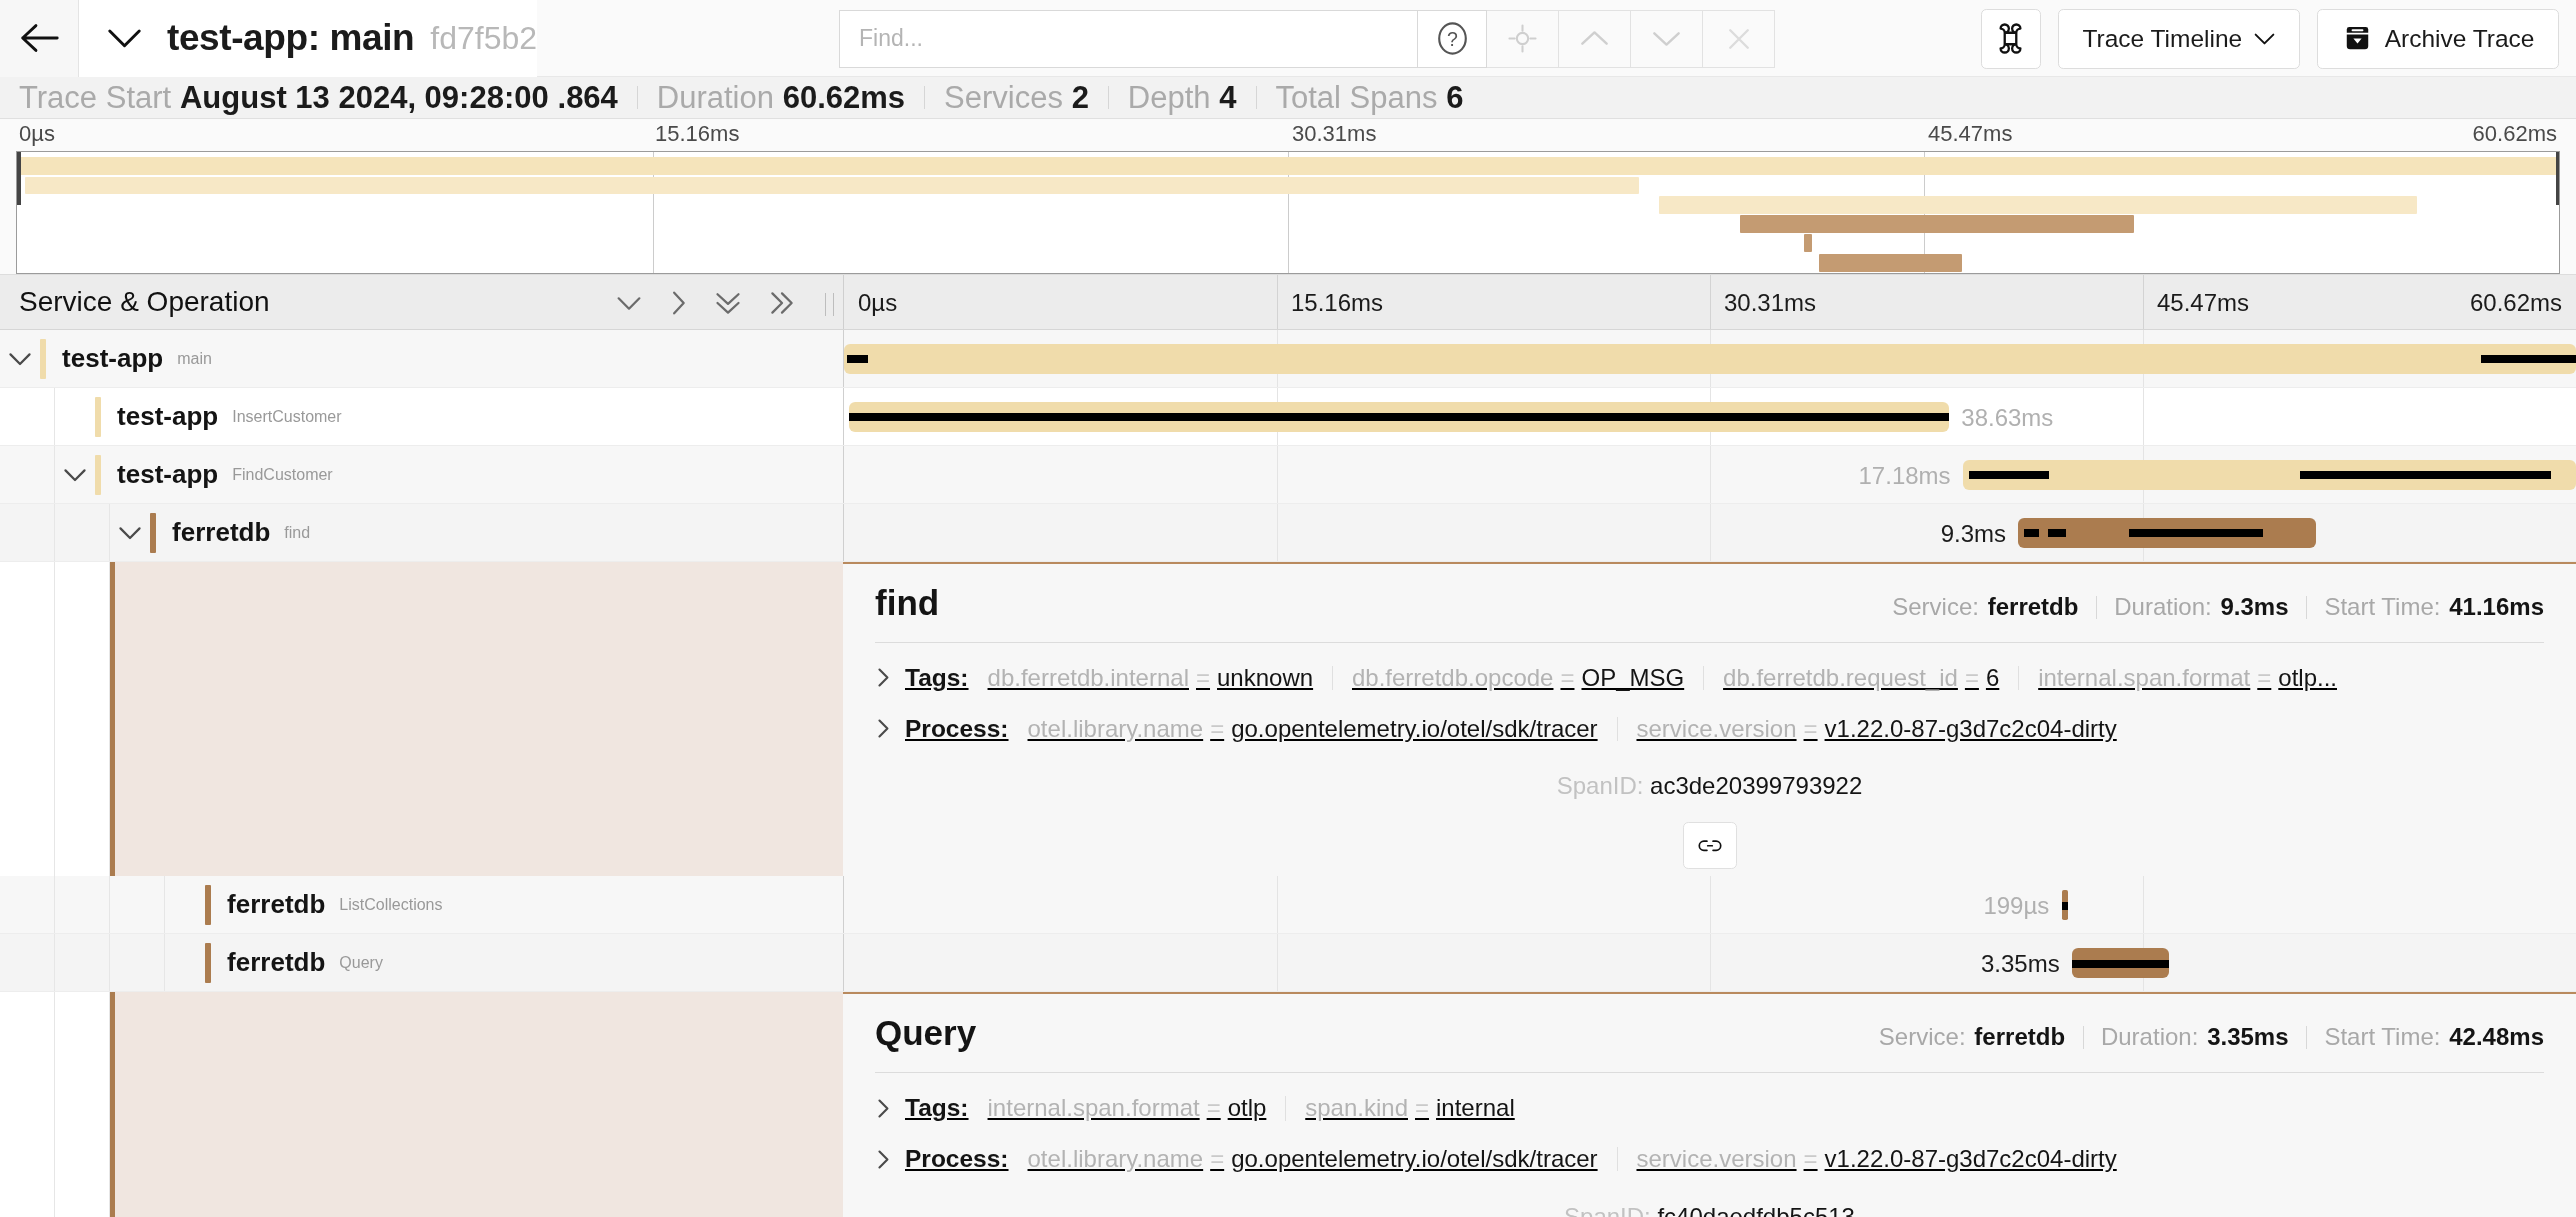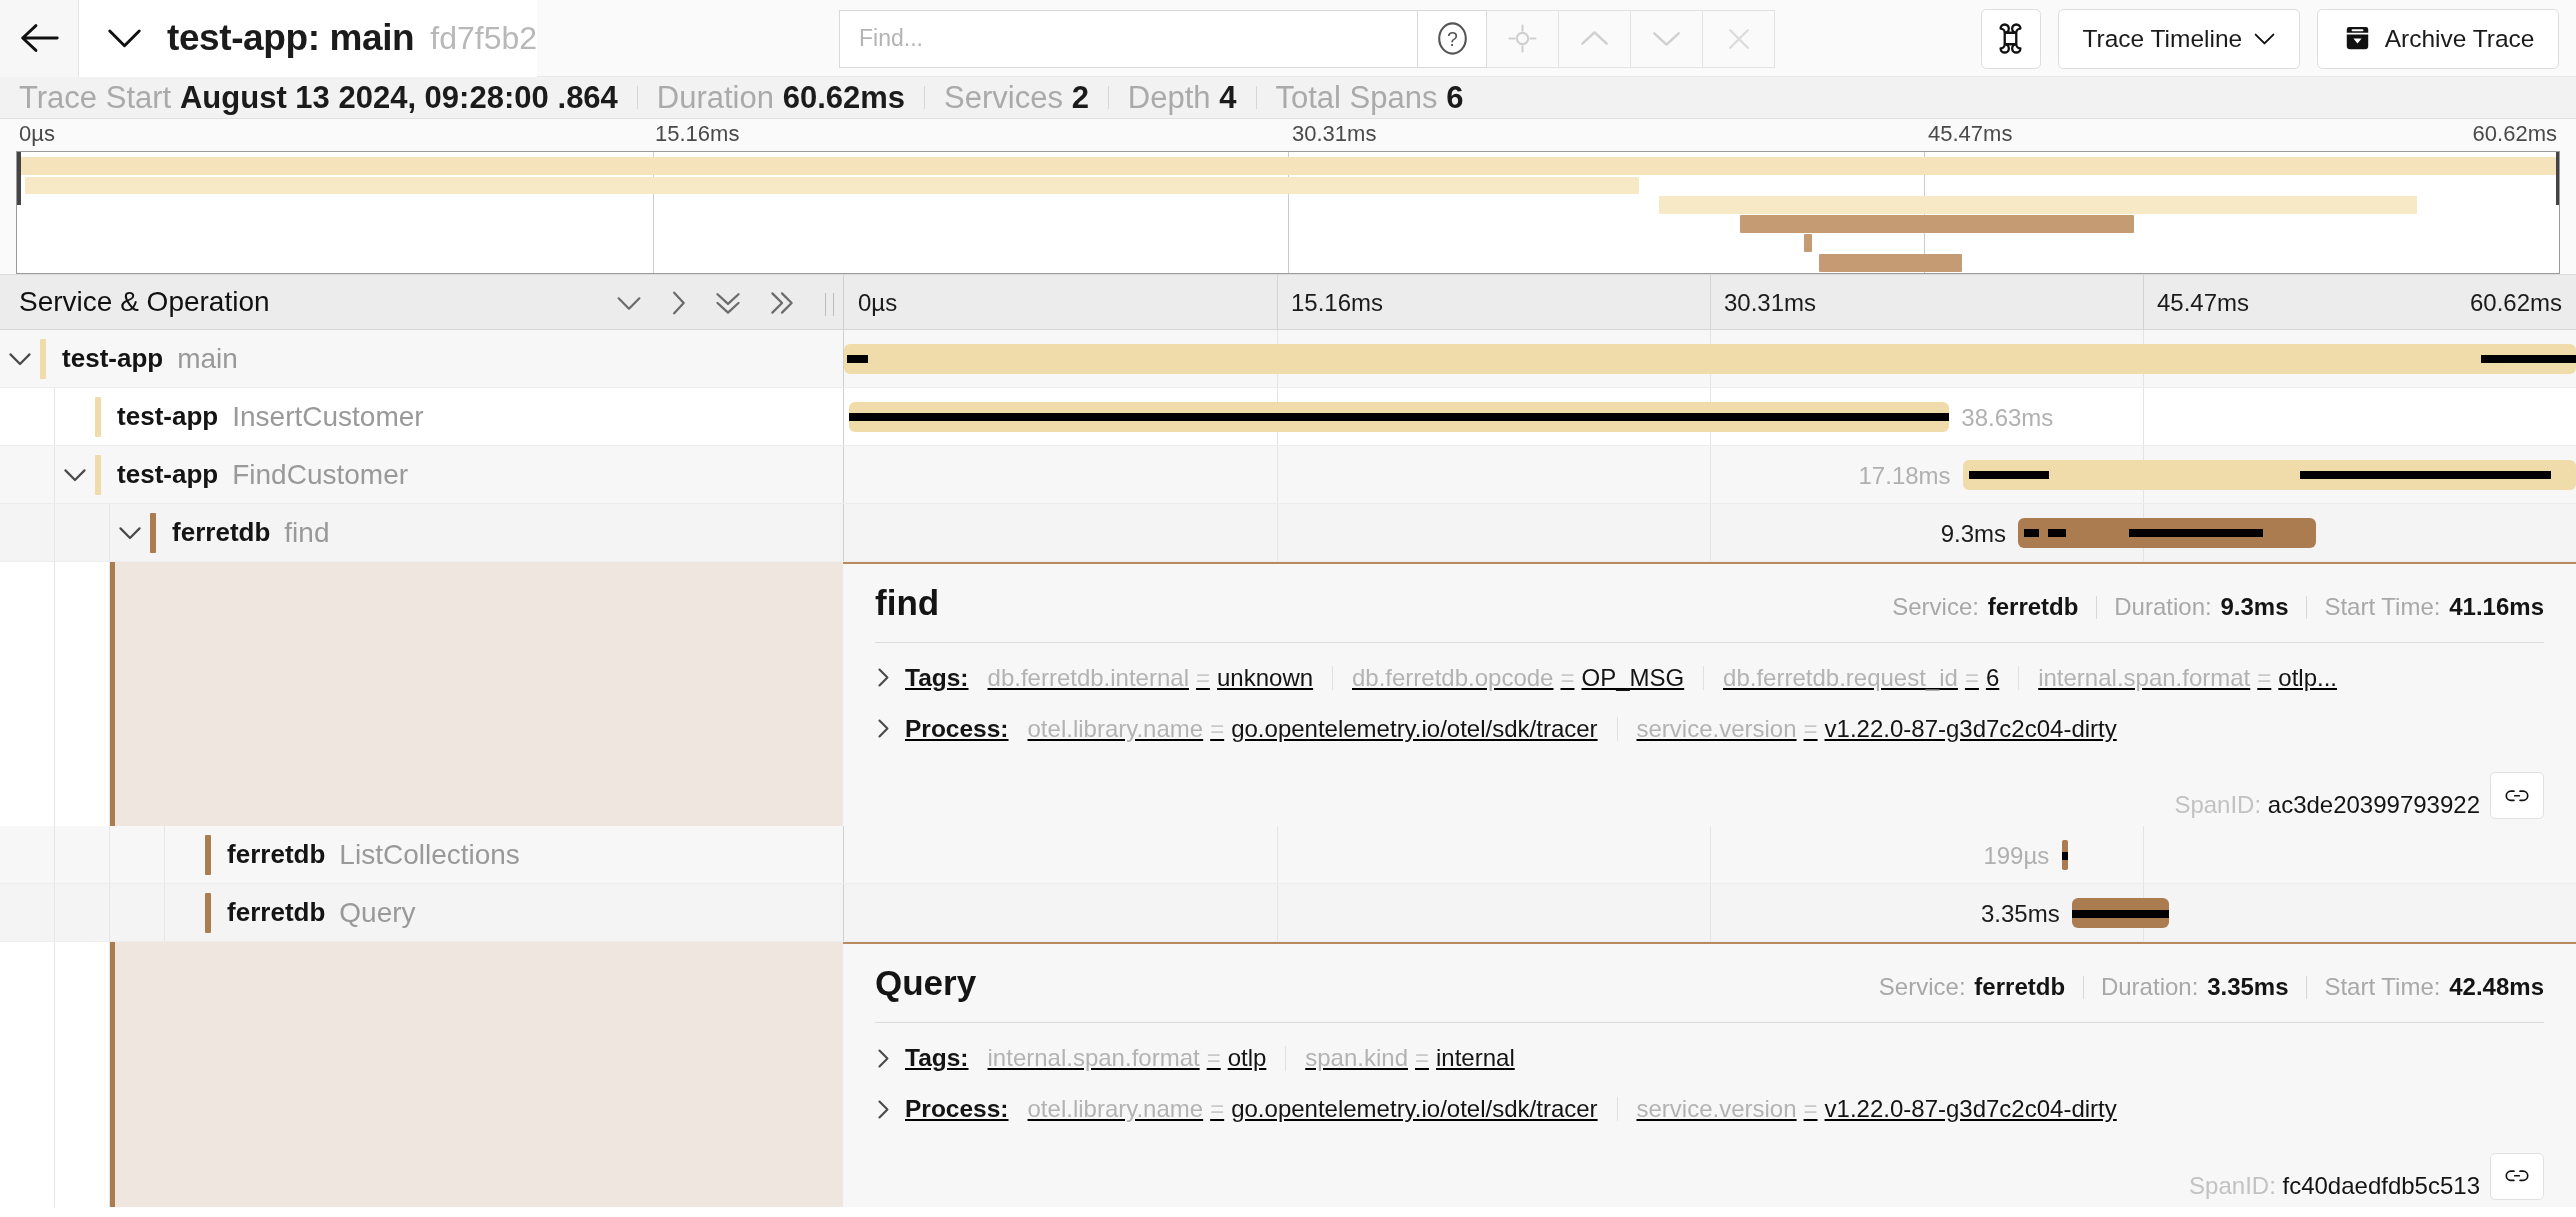--- a/index.html
+++ b/index.html
@@ -214,21 +214,21 @@
     content:""; position:absolute; right:0; top:0; bottom:0;
     width:0.9px; background:#e6e6e6;
   }
   .caret {
     width: 40px; height:100%;
     display:flex; align-items:center; justify-content:center;
     cursor:pointer; color:#555;
   }
   .colorbar { width: 6.1px; height: 40px; border-radius:0.9px; margin-right: 16px;}
   .svc-name { font-size: 26px; font-weight:700; color:#141414; white-space:nowrap; }
-  .op-name { font-size: 28px; font-weight:400; color:#999; margin-left: 14px; white-space:nowrap;}
+  .op-name { font-size: 16px; font-weight:400; color:#999; margin-left: 14px; white-space:nowrap;}
 
   .bar {
     position:absolute; top: 14px; height: 30px;
     border-radius: 6.1px;
   }
   .bar .inner {
     position:absolute; top: 11.4px; height: 8px; background:#000;
   }
   .dur-label {
     position:absolute; top: 16px;
@@ -258,22 +258,22 @@
   .kv-line { display:flex; align-items:center; padding: 12.3px 0 10.5px 0; text-decoration: underline; }
   .kv-caret { color:#555; font-size: 26px; width: 30px; display:flex; align-items:center;}
   .kv-title { font-size: 24.5px; font-weight:700; color:#141414; margin-right: 19px; white-space:nowrap;}
   .kv-items { display:flex; align-items:center; }
   .kv { display:flex; align-items:center; font-size:24px; white-space:nowrap; }
   .kv .k { color:#b3b3b3; }
   .kv .eq { color:#cacaca; margin: 0 7px; }
   .kv .v { color:#141414; }
   .kv-div { width:0.9px; height:24.5px; background:#e0e0e0; margin: 0 19px; }
   .spanid-row {
-    display:flex; align-items:flex-end; justify-content:flex-end;
-    gap: 10px; padding-top: 19px; padding-bottom: 7px;
+    display:flex; align-items:center; justify-content:flex-end;
+    gap: 22px; padding-top: 19px; padding-bottom: 7px; flex-direction: column;
   }
   .spanid-txt { font-size: 24px; }
   .spanid-txt .k { color:#c2c2c2; }
   .spanid-txt .v { color:#141414; }
   .link-btn {
     width: 54px; height: 47px;
     border:0.9px solid #e0e0e0; border-radius:5.3px; background:#fff;
     display:flex; align-items:center; justify-content:center;
     cursor:pointer;
   }

